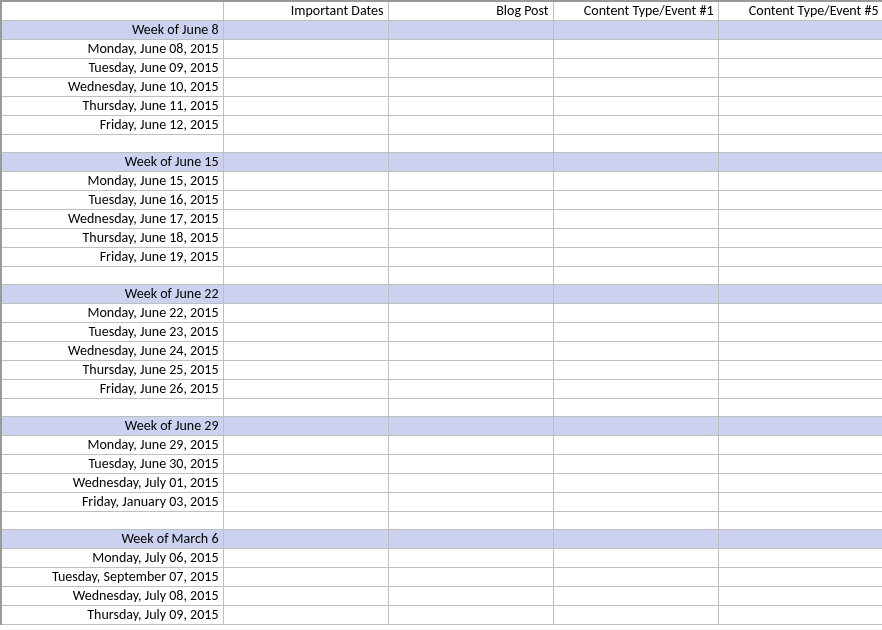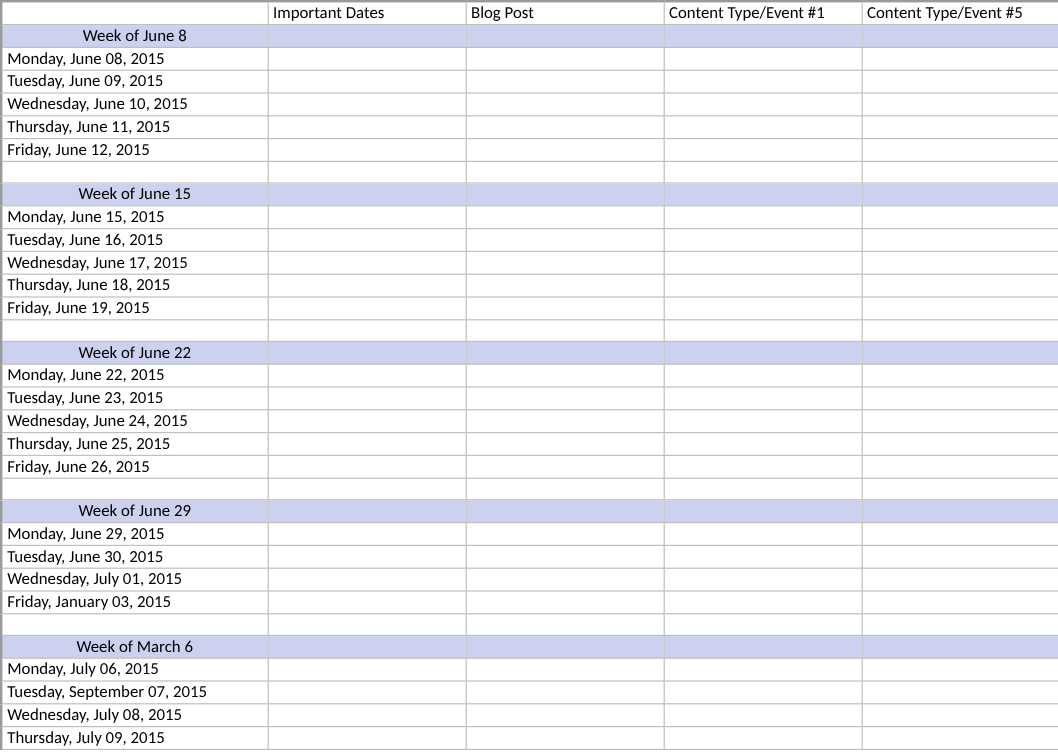--- a/index.html
+++ b/index.html
@@ -22,31 +22,32 @@
     border: 1px solid #bfbfbf;
     height: 18px;
     padding: 0 4px;
     line-height: 18px;
     overflow: hidden;
     white-space: nowrap;
     vertical-align: middle;
   }
   tr.header-row td {
     font-weight: 400;
-    text-align: left;
+    text-align: right;
   }
   tr.week-row td {
     background: #ccd1f0;
   }
   tr.week-row td.week-label {
-    text-align: center;
+    text-align: right;
     font-weight: 400;
     margin-left: 24px;
   }
   td.date-cell {
+    text-align: right;
   }
   tr.spacer-row td {
     background: #fff;
   }
   
   td:first-child {
     border-left: 2px solid #9a9a9a;
   }
   tr:first-child td {
     border-top: 2px solid #9a9a9a;

